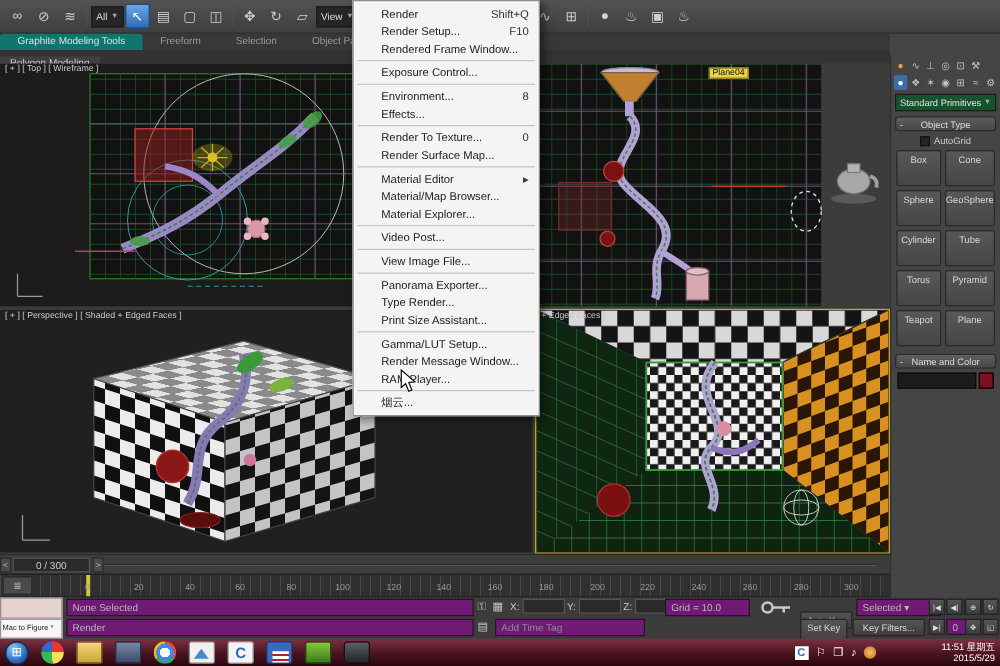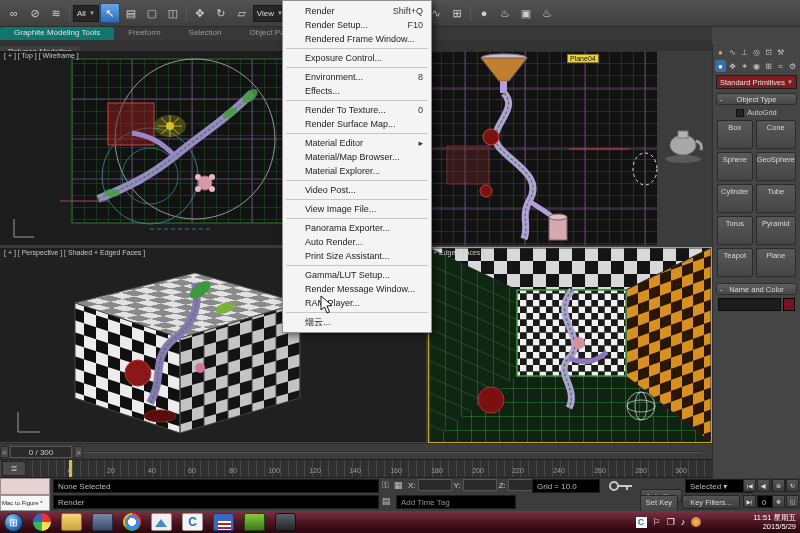--- a/index.html
+++ b/index.html
@@ -45,21 +45,21 @@
   .mitem .sc { color:#333; }
   .msep { height:1px; background:#c6c6c6; margin:2px 3px; }
   .cursor { position:absolute; left:320px; top:295px; z-index:60; }
 
   
   .command-panel { position:absolute; top:44px; left:712px; width:88px; height:434px; background:#454545; border-left:1px solid #303030; }
   .cp-row { display:flex; gap:1px; padding:2px 2px 0 2px; }
   .cpi { width:11px; height:12px; font-size:8px; color:#c2c2c2; display:flex; align-items:center; justify-content:center; }
   .cpi.create { color:#e8a23a; }
   .cpi.activeblue { background:#3a6ea5; border-radius:2px; color:#fff; }
-  .cp-drop { margin:3px 3px 0 3px; height:14px; background:#7f1d1d; border:1px solid #1c1c1c; color:#e0e0e0;
+  .cp-drop { margin:3px 3px 0 3px; height:14px; background:#14532d; border:1px solid #1c1c1c; color:#e0e0e0;
     font-size:7.5px; display:flex; align-items:center; justify-content:space-between; padding:0 3px; }
   .rollout { margin:4px 3px 0 3px; }
   .roll-h { height:12px; background:linear-gradient(#5e5e5e,#474747); border:1px solid #2c2c2c; border-radius:3px;
     color:#ddd; font-size:7.5px; text-align:center; line-height:11px; position:relative; }
   .roll-h .minus { position:absolute; left:3px; }
   .ag-row { display:flex; align-items:center; gap:3px; justify-content:center; padding:3px 0 1px 0; }
   .ag-box { width:8px; height:8px; background:#262626; border:1px solid #111; }
   .ag-label { font-size:7.5px; color:#ccc; }
   .btn-grid { display:grid; grid-template-columns:1fr 1fr; gap:3px 3px; padding:2px 1px; }
   .pbtn { height:29px; background:linear-gradient(#585858,#464646); border:1px solid #2a2a2a; border-radius:2px;
@@ -81,21 +81,21 @@
   .tick-label { position:absolute; top:7px; font-size:7px; color:#9a9a9a; transform:translateX(-50%); }
   .tmark { position:absolute; left:69px; top:0; width:3px; height:17px; background:#d8c830; }
   .tb-icon { position:absolute; left:2px; top:1px; width:24px; height:15px; background:#4a4a4a; border:1px solid #262626;
     color:#bbb; font-size:8px; text-align:center; line-height:14px; }
 
   
   .statusbar { position:absolute; top:478px; left:0; width:800px; height:33px; background:#3c3c3c; }
   .listener-pink { position:absolute; left:0; top:0; width:50px; height:17px; background:#e7d2d2; border:1px solid #9a8a8a; }
   .listener-white { position:absolute; left:0; top:17px; width:50px; height:16px; background:#f6f6f6; border:1px solid #9a9a9a;
     font-size:6px; color:#222; line-height:15px; padding:0 1px; white-space:nowrap; overflow:hidden; }
-  .sfield { position:absolute; background:#000000; border:1px solid #1c1c1c; color:#b8b8b8; font-size:8px;
+  .sfield { position:absolute; background:#701a75; border:1px solid #1c1c1c; color:#b8b8b8; font-size:8px;
     line-height:13px; padding:0 4px; overflow:hidden; white-space:nowrap; }
   .sicon { position:absolute; color:#c0c0c0; font-size:9px; }
   .sbtn { position:absolute; background:linear-gradient(#545454,#3e3e3e); border:1px solid #262626; border-radius:2px;
     color:#d6d6d6; font-size:7.5px; text-align:center; }
   .xyz { display:flex; align-items:center; gap:2px; position:absolute; }
   .xyz .lab { color:#ccc; font-size:8px; }
   .xyz .fld { width:34px; height:12px; background:#2a2a2a; border:1px solid #555; }
   .pb { width:13px; height:13px; font-size:6px; color:#ddd; background:linear-gradient(#555,#3c3c3c);
     border:1px solid #242424; display:flex; align-items:center; justify-content:center; flex:none; }
   .pb-row { position:absolute; display:flex; gap:1px; }
@@ -412,21 +412,21 @@
       </div>
     <div class="msep"></div>
     <div class="mitem">
         <span>View Image File...</span>
       </div>
     <div class="msep"></div>
     <div class="mitem">
         <span>Panorama Exporter...</span>
       </div>
     <div class="mitem">
-        <span>Auto Render...</span>
+        <span>Type Render...</span>
       </div>
     <div class="mitem">
         <span>Print Size Assistant...</span>
       </div>
     <div class="msep"></div>
     <div class="mitem">
         <span>Gamma/LUT Setup...</span>
       </div>
     <div class="mitem">
         <span>Render Message Window...</span>

